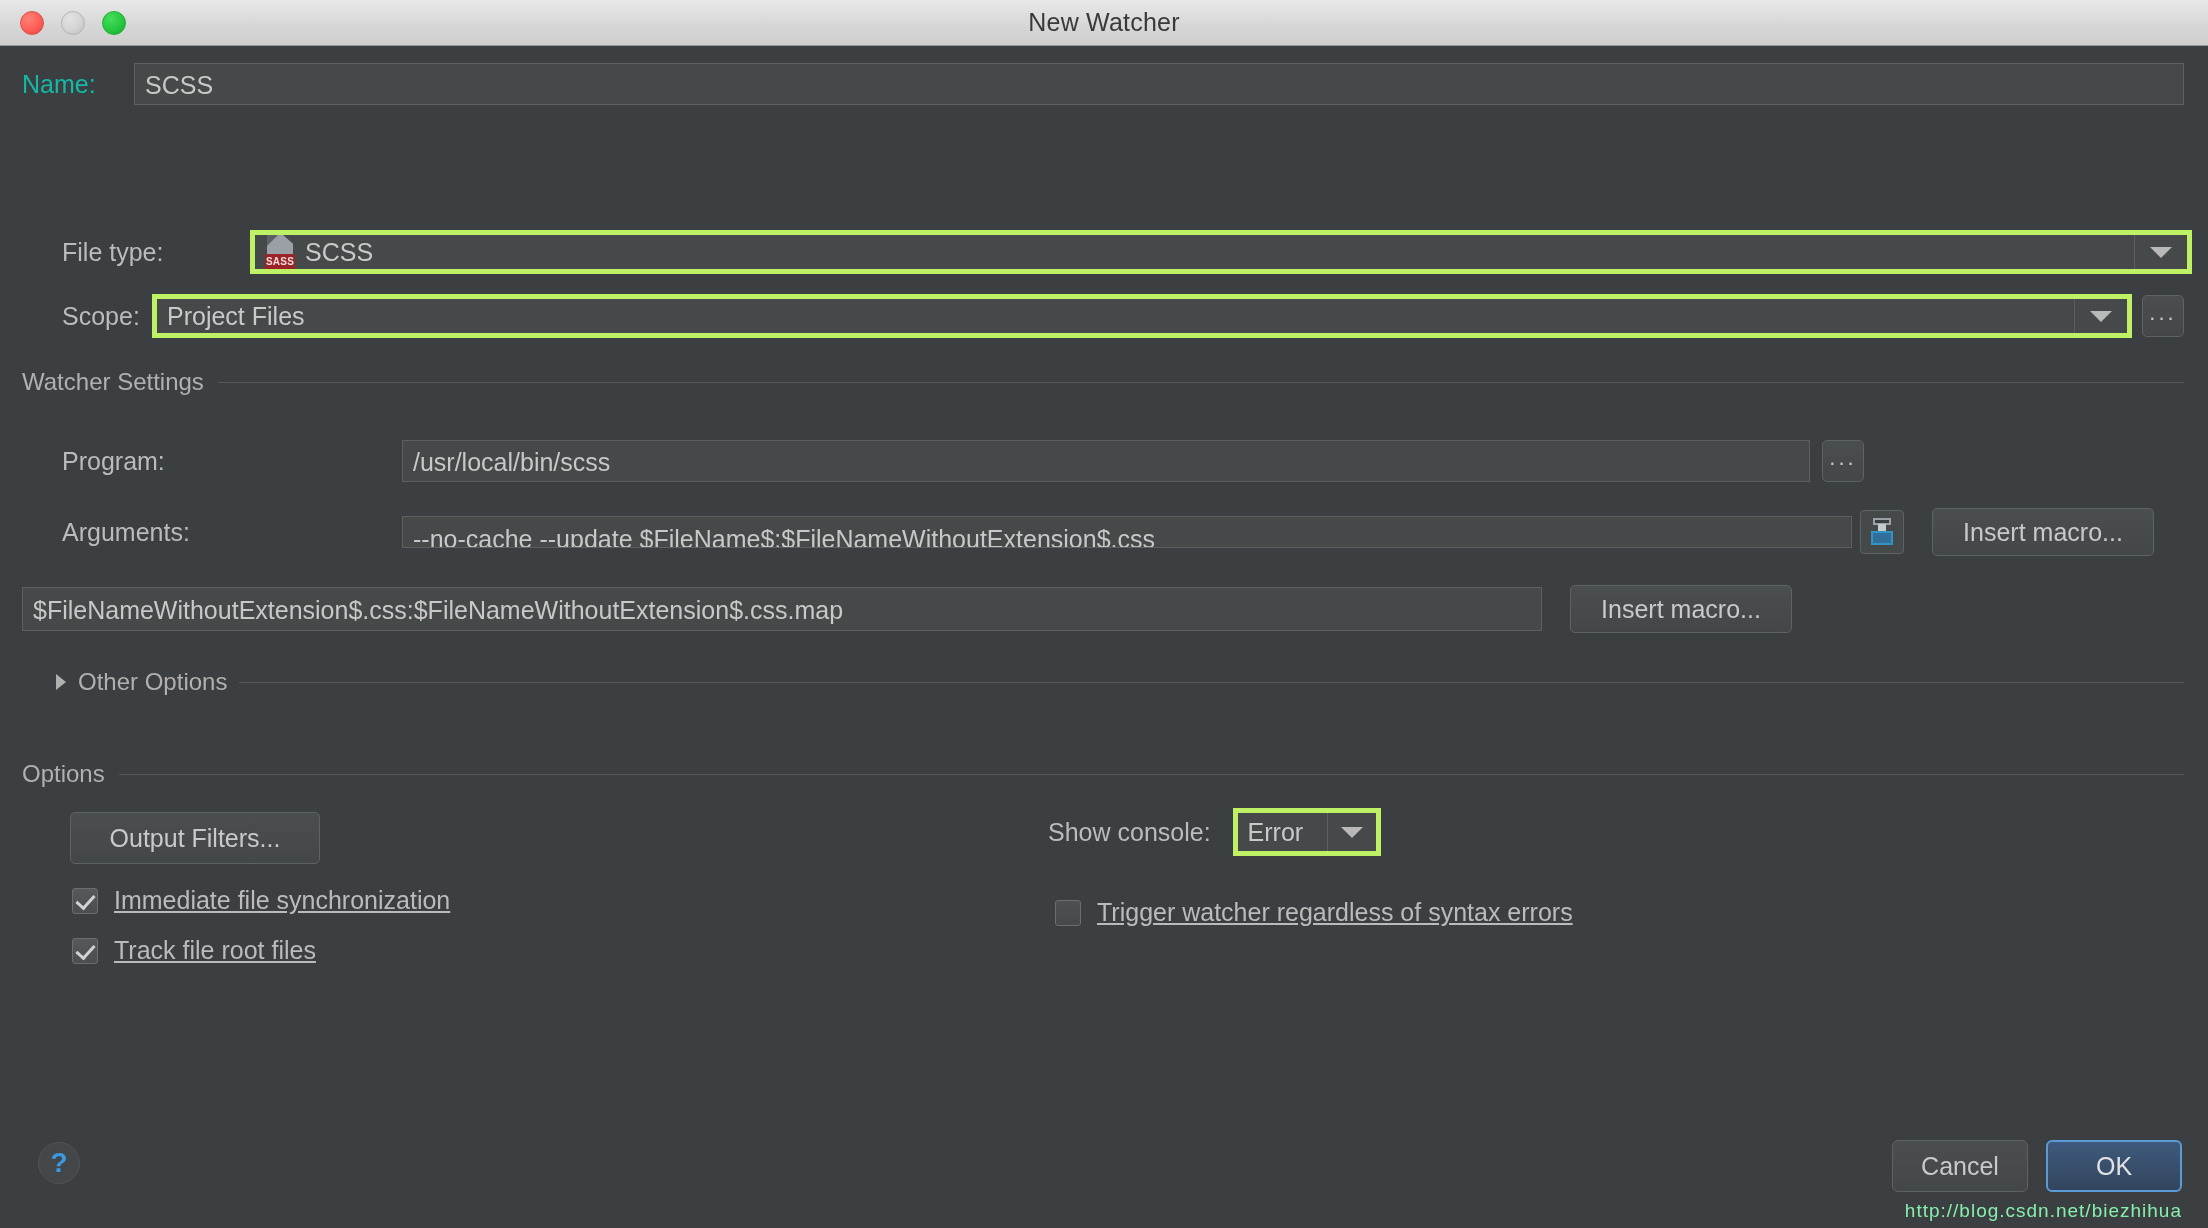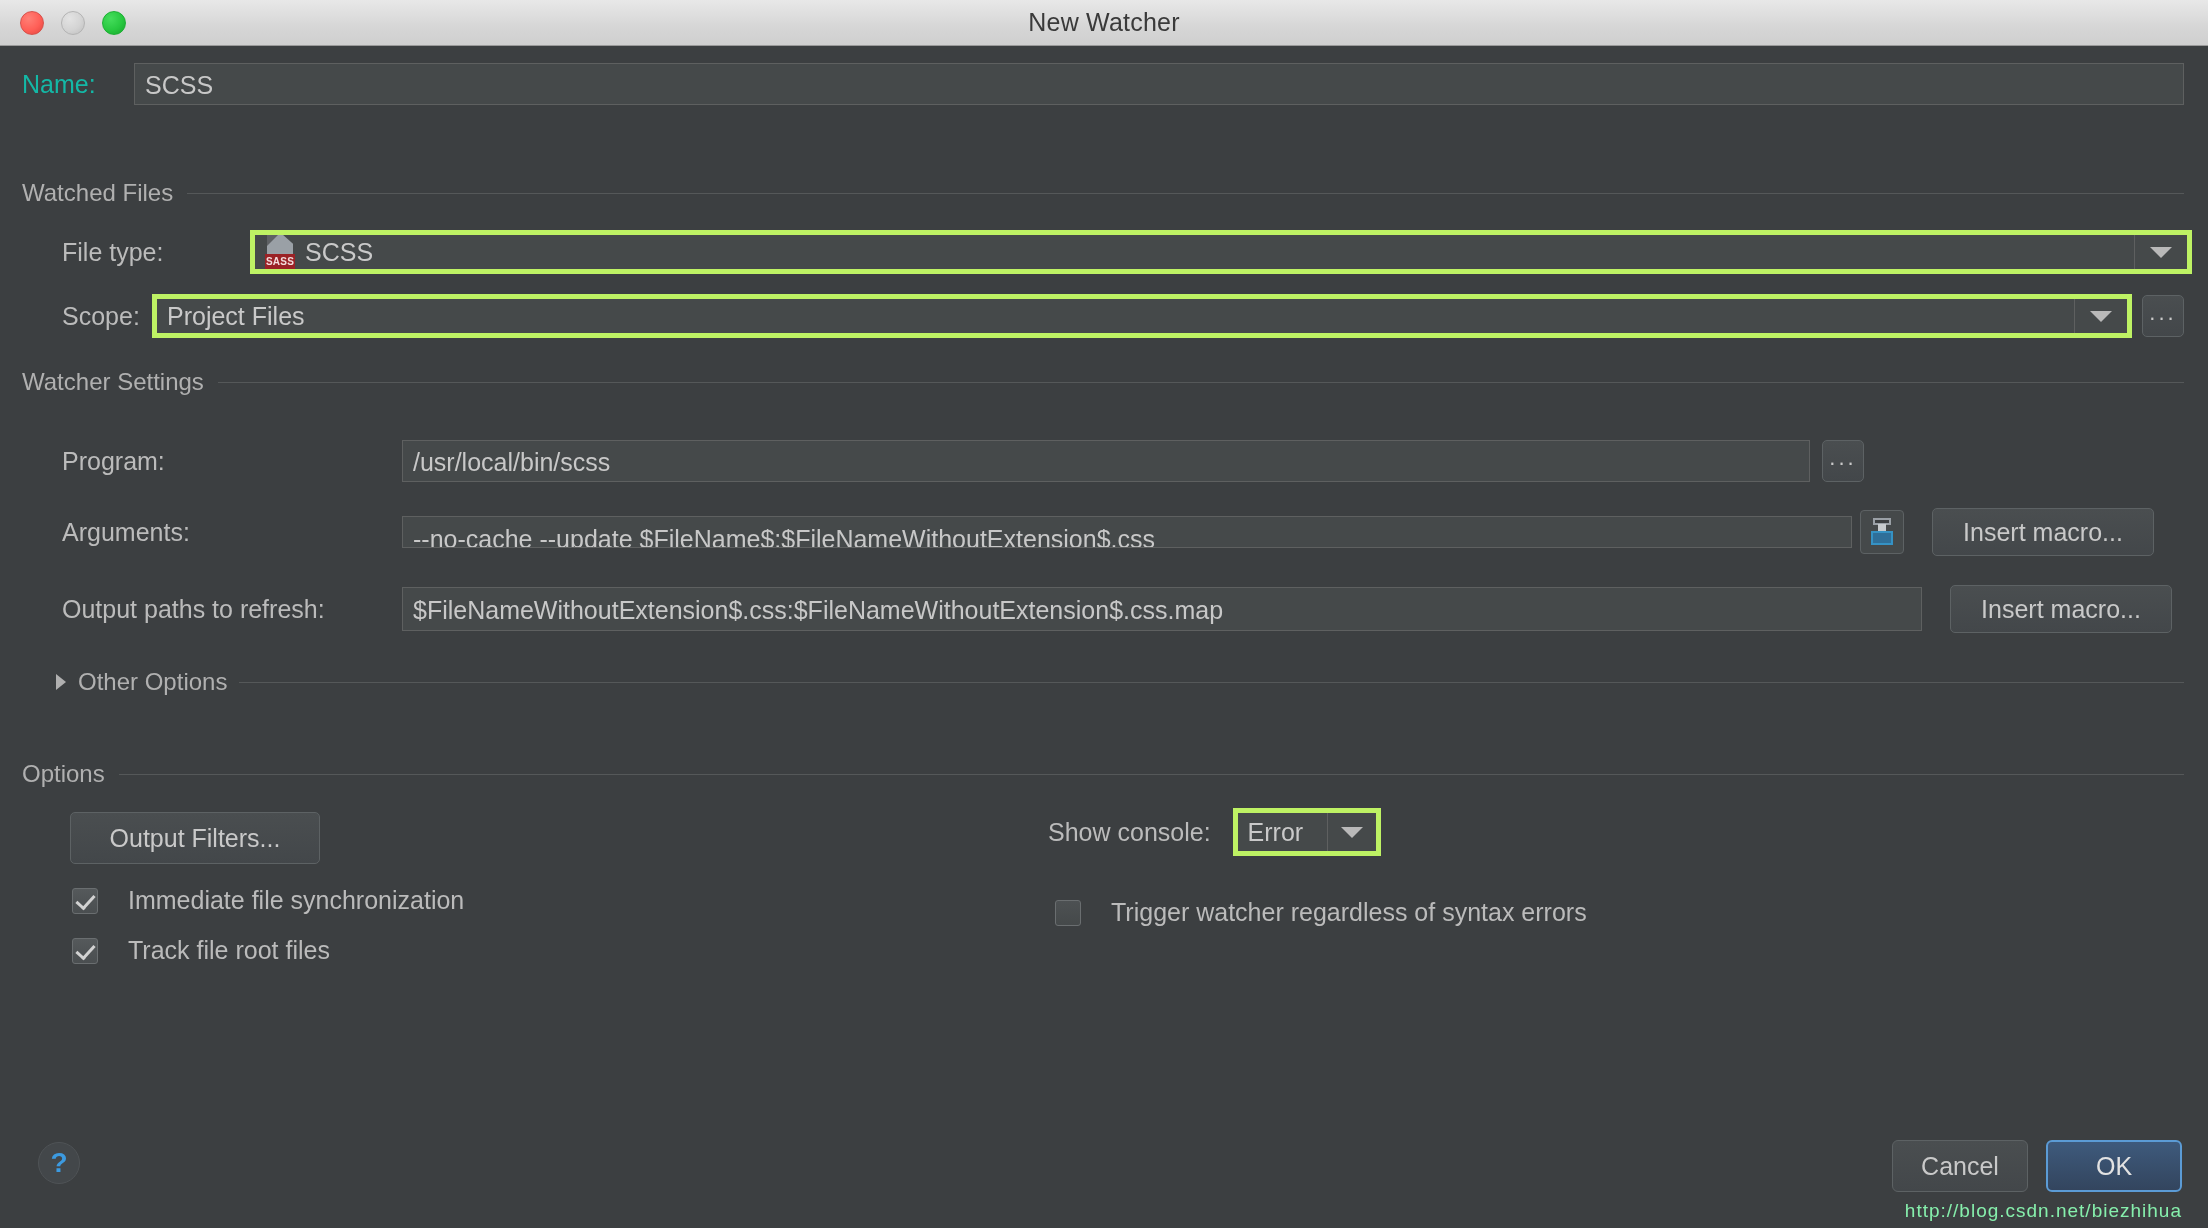--- a/index.html
+++ b/index.html
@@ -310,21 +310,22 @@
     border-bottom: 8px solid transparent;
     border-left: 10px solid #b0b0b0;
     flex: 0 0 auto;
   }
 
   
   .checkrow {
     position: absolute;
     display: flex;
     align-items: center;
-    gap: 30px;
+    gap: 16px;
+    text-decoration: underline;
   }
   .cbox {
     width: 26px;
     height: 26px;
     flex: 0 0 26px;
     background: linear-gradient(to bottom, #55595b 0%, #4a4e50 100%);
     border: 1px solid #6a6e70;
     border-radius: 3px;
     position: relative;
     box-sizing: border-box;
@@ -413,24 +414,20 @@
     <div class="window-title">New Watcher</div>
   </div>
 
   <div class="content">
 
     <div class="name-row">
       <div class="lbl name-label">Name:</div>
       <div class="textfield" style="flex:1 1 auto;">SCSS</div>
     </div>
 
-    <div class="group" style="top:133px;">
-      <span class="group-title">Watched Files</span>
-      <span class="group-line"></span>
-    </div>
 
     <div class="row" style="left:22px; right:16px; top:184px;gap:48px;">
       <div class="rlabel" style="width:180px; padding-left:40px; box-sizing:border-box;">File type:</div>
       <div class="combo" style="flex:1 1 auto;">
         <div class="combo-value">
           <span class="sass-icon">
             <span class="page"></span>
             <span class="fold"></span>
             <span class="badge">SASS</span>
           </span>
@@ -474,21 +471,20 @@
           <span class="bar"></span>
           <span class="arr"></span>
           <span class="arrhead"></span>
           <span class="tray"></span>
         </span>
       </div>
       <div class="btn" style="width:222px; height:48px;">Insert macro...</div>
     </div>
 
     <div class="row" style="left:22px; right:24px; top:539px;">
-      <div class="rlabel" style="width:380px; padding-left:40px; box-sizing:border-box;">Output paths to refresh:</div>
       <div class="textfield" style="flex:1 1 auto; margin-right:28px; max-width:1520px; height:44px; line-height:44px;">$FileNameWithoutExtension$.css:$FileNameWithoutExtension$.css.map</div>
       <div class="btn" style="width:222px; height:48px;">Insert macro...</div>
     </div>
 
     <div class="other-opt" style="top:622px;">
       <span class="tri-right"></span>
       <span class="group-title">Other Options</span>
       <span class="group-line"></span>
     </div>
 

